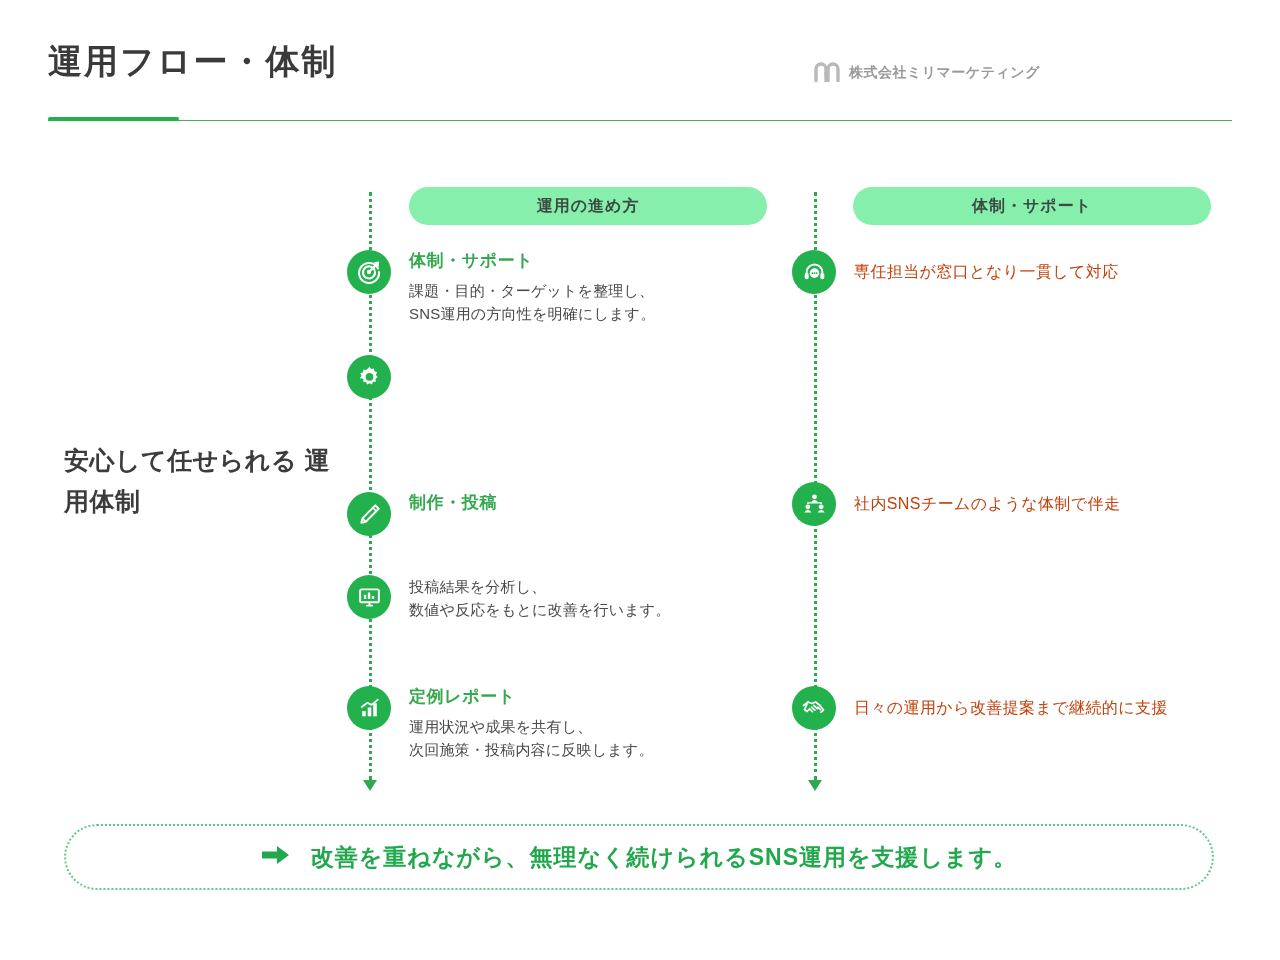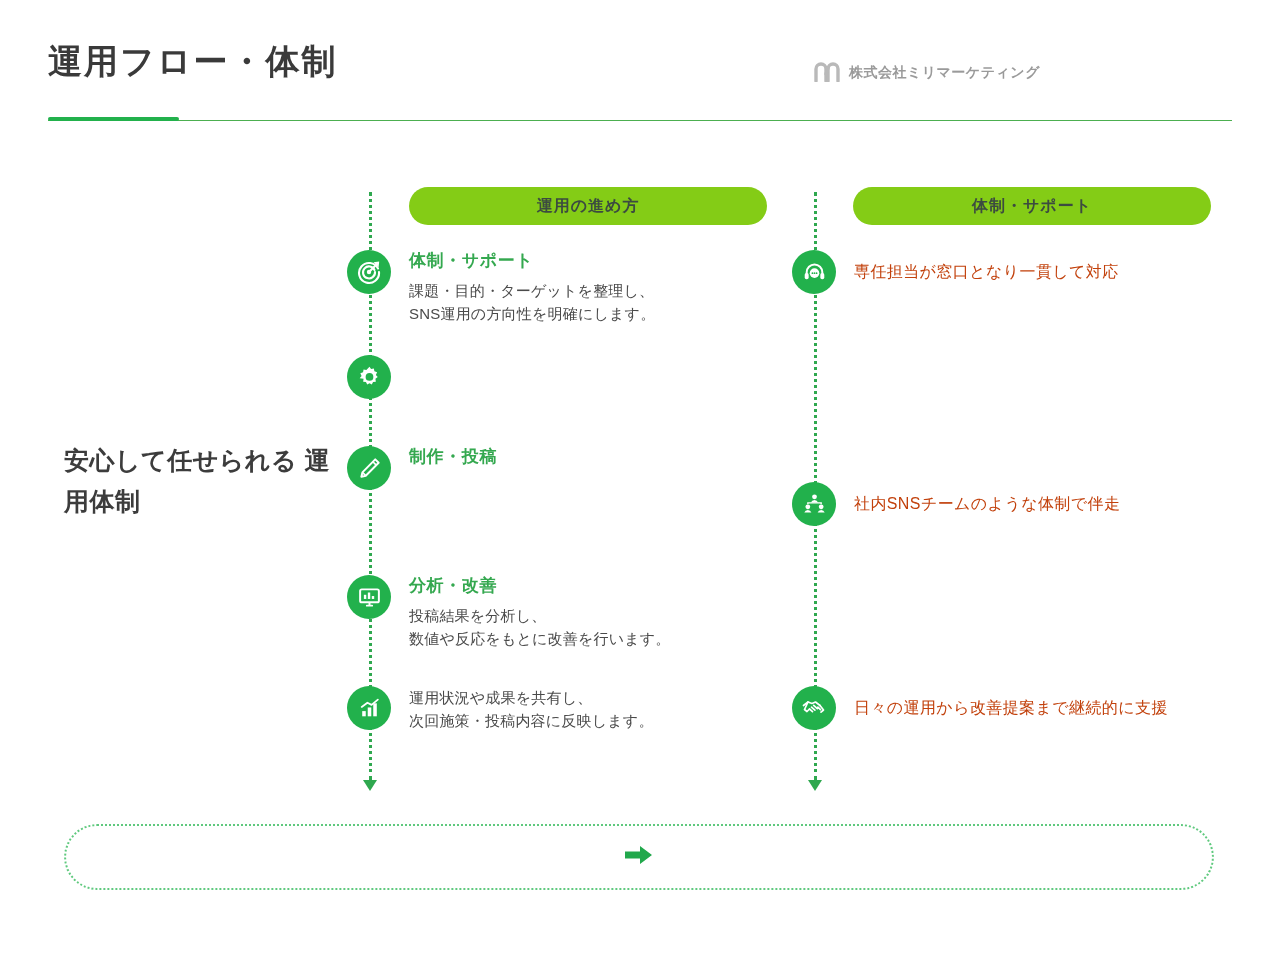--- a/index.html
+++ b/index.html
@@ -76,21 +76,21 @@
     line-height: 1.62;
     color: #3c3c3c;
     letter-spacing: 0.5px;
   }
 
   
   .col-head {
     position: absolute;
     height: 38px;
     border-radius: 19px;
-    background: #84cc16;
+    background: #86efac;
     display: flex;
     align-items: center;
     justify-content: center;
     font-size: 16px;
     font-weight: 700;
     color: #3c4b40;
     letter-spacing: 1px;
   }
   .col-head.flow { left: 409px; top: 187px; width: 358px; }
   .col-head.support { left: 853px; top: 187px; width: 358px; }
@@ -232,21 +232,21 @@
 
 <div class="row flow" style="top:355px">
   <div class="icon-badge">
     <svg width="25" height="25" viewBox="0 0 24 24">
       <path fill="#fff" d="M12 1.6l1.5 2.3 2.7-.6.5 2.7 2.6 1-1.2 2.5 1.8 2.1-2.2 1.7.4 2.7-2.7.3-1.2 2.5-2.2-1.3-2.2 1.3-1.2-2.5-2.7-.3.4-2.7L2.6 12.6 4.4 10.5 3.2 8 5.8 7l.5-2.7 2.7.6z"></path>
       <circle cx="12" cy="11.4" r="3.7" fill="#22b14c"></circle>
     </svg>
   </div>
 </div>
 
-<div class="row flow" style="top:446px">
+<div class="row flow" style="top:492px">
   <div class="icon-badge">
     <svg width="25" height="25" viewBox="0 0 24 24">
       <path d="M17.5 3.2 L20.8 6.5 L8.4 18.9 L4.2 20 L5.2 15.7 Z" fill="none" stroke="#fff" stroke-width="1.9" stroke-linejoin="round"></path>
       <path d="M15.2 5.5 L18.5 8.8" stroke="#fff" stroke-width="1.6"></path>
       <path d="M5.2 15.7 L8.4 18.9" stroke="#fff" stroke-width="1.6"></path>
     </svg>
   </div>
   <div class="row-body">
     <div class="row-title">制作・投稿</div>
   </div>
@@ -257,36 +257,36 @@
     <svg width="25" height="25" viewBox="0 0 24 24">
       <rect x="3" y="4.2" width="18" height="12.4" rx="1.6" fill="none" stroke="#fff" stroke-width="1.9"></rect>
       <rect x="6.6" y="9.4" width="2.3" height="4" fill="#fff"></rect>
       <rect x="10.4" y="7.2" width="2.3" height="6.2" fill="#fff"></rect>
       <rect x="14.2" y="10.6" width="2.3" height="2.8" fill="#fff"></rect>
       <path d="M9.5 19.8 h5" stroke="#fff" stroke-width="1.9" stroke-linecap="round"></path>
       <path d="M12 16.6 v3.2" stroke="#fff" stroke-width="1.9"></path>
     </svg>
   </div>
   <div class="row-body">
-    <div class="row-title">分析・改善</div>
     <div class="row-desc">投稿結果を分析し、
 数値や反応をもとに改善を行います。</div>
   </div>
 </div>
 
 <div class="row flow" style="top:686px">
   <div class="icon-badge">
     <svg width="25" height="25" viewBox="0 0 24 24">
       <rect x="5" y="14.5" width="3.4" height="5" fill="#fff"></rect>
       <rect x="10.3" y="11" width="3.4" height="8.5" fill="#fff"></rect>
       <rect x="15.6" y="7" width="3.4" height="12.5" fill="#fff"></rect>
       <path d="M4.5 10.5 L10 6.5 L14 8.5 L20 3.5" fill="none" stroke="#fff" stroke-width="1.7" stroke-linecap="round" stroke-linejoin="round"></path>
     </svg>
   </div>
   <div class="row-body">
+    <div class="row-title">定例レポート</div>
     <div class="row-desc">運用状況や成果を共有し、
 次回施策・投稿内容に反映します。</div>
   </div>
 </div>
 
 <div class="row support" style="top:250px">
   <div class="icon-badge">
     <svg width="25" height="25" viewBox="0 0 24 24">
       <path d="M4.5 14 v-2.2 a7.5 7.5 0 0 1 15 0 V14" fill="none" stroke="#fff" stroke-width="1.9" stroke-linecap="round"></path>
       <rect x="2.6" y="12.4" width="3.8" height="6" rx="1.7" fill="#fff"></rect>
@@ -326,13 +326,14 @@
   </div>
   <div class="support-text">日々の運用から改善提案まで継続的に支援</div>
 </div>
 
 <div class="banner">
   <span class="banner-arrow">
     <svg width="30" height="24" viewBox="0 0 30 24">
       <path d="M1 8.5 h15 V3 l12 9 -12 9 V15.5 H1 Z" fill="#22a84c"></path>
     </svg>
   </span>
+  <span class="banner-text">改善を重ねながら、無理なく続けられるSNS運用を支援します。</span>
 </div>
 
 </body></html>

